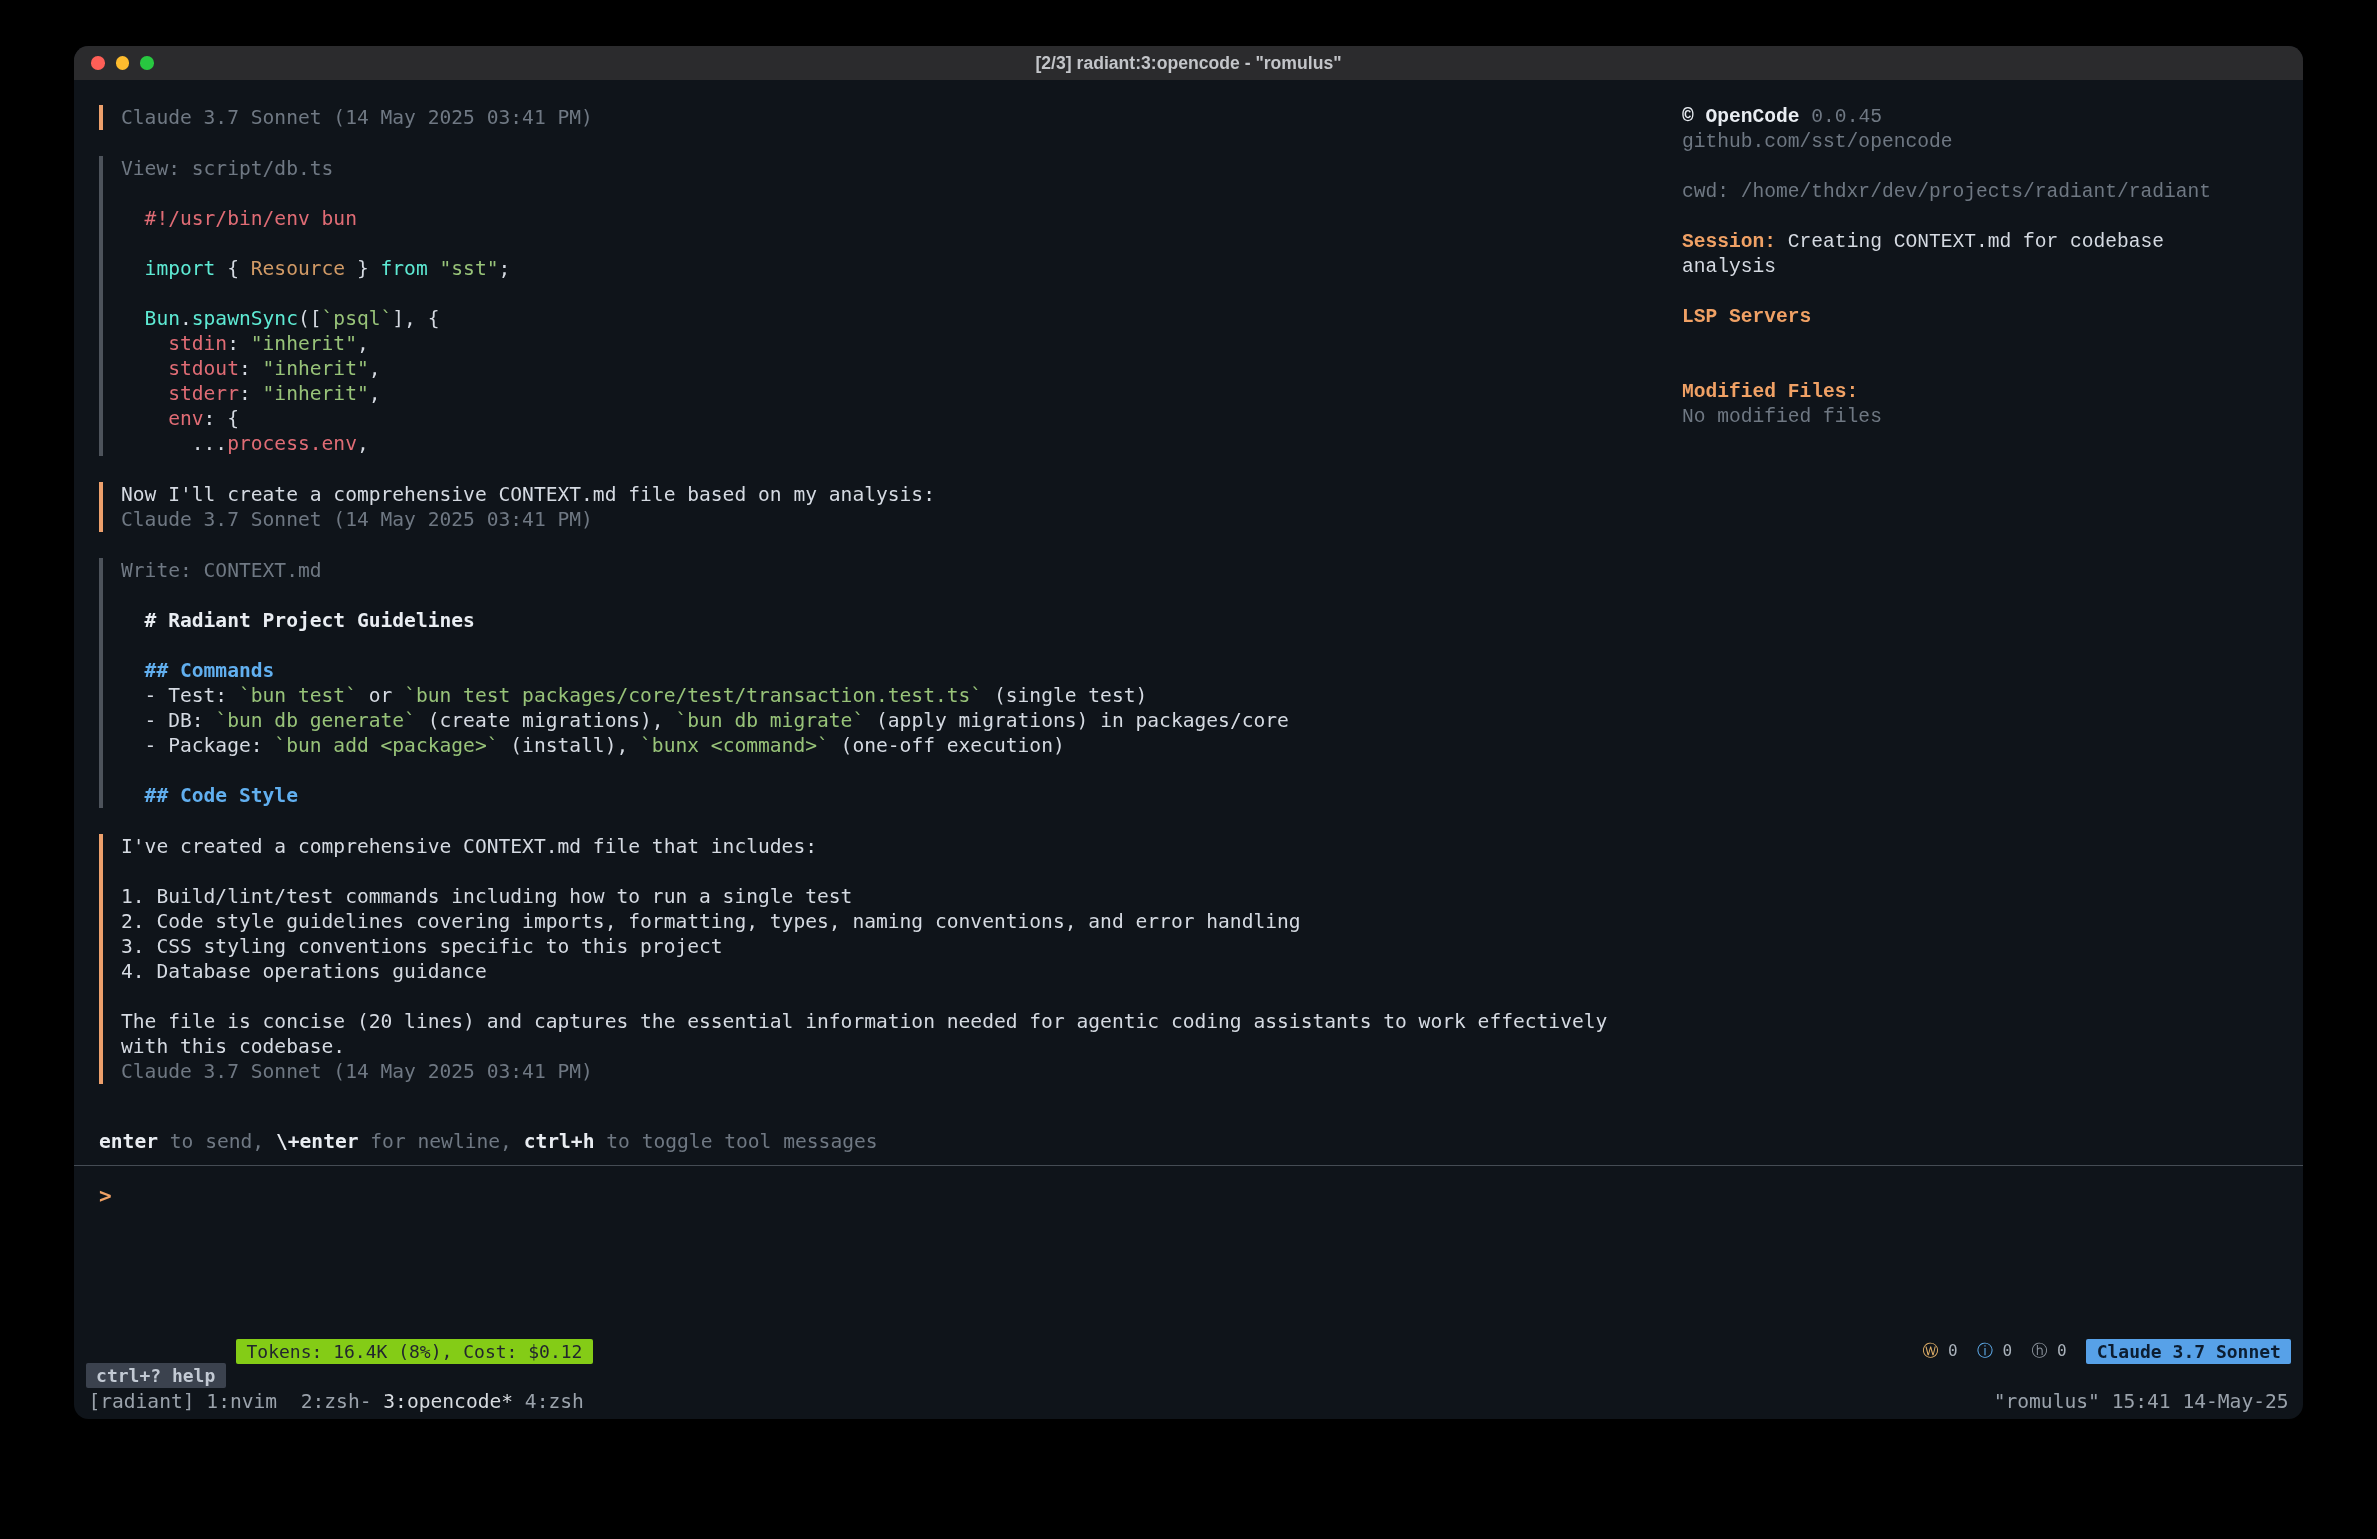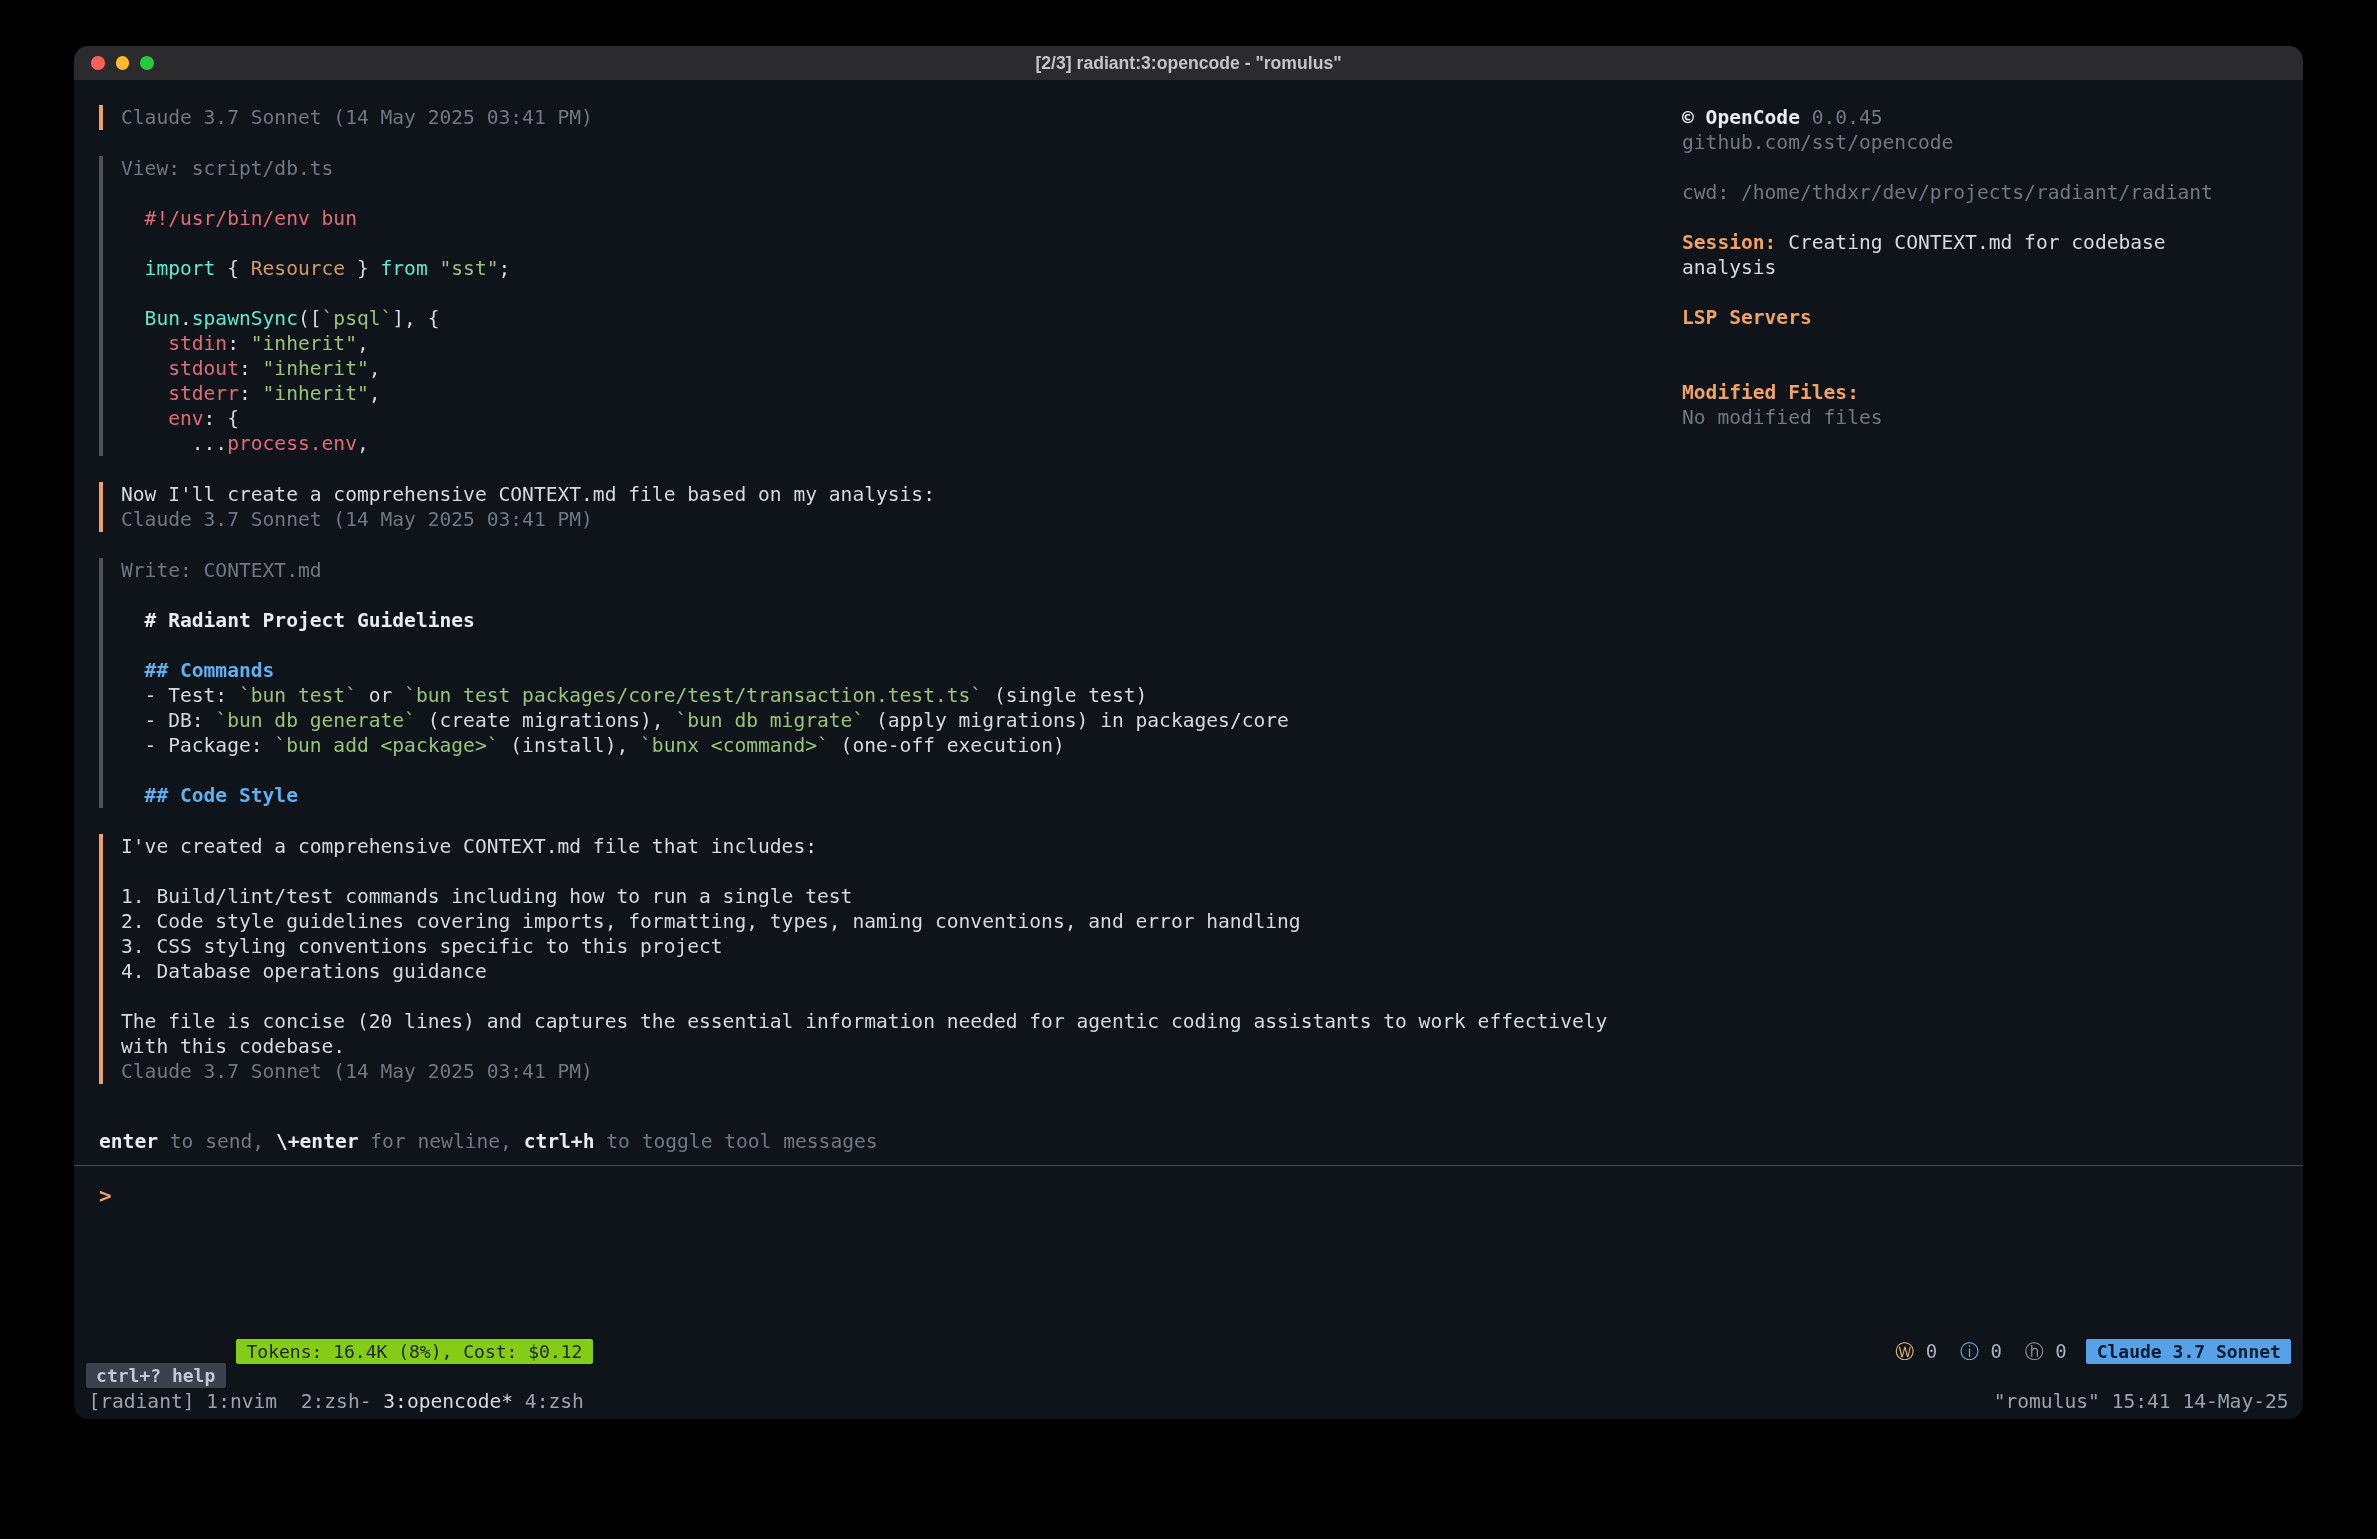--- a/index.html
+++ b/index.html
@@ -21,21 +21,21 @@
   .light.yellow { background:#febc2e; }
   .light.green { background:#28c840; }
   .titletext {
     position:absolute; left:0; right:0; text-align:center;
     font-family:"Liberation Sans", sans-serif; font-size:17.6px; font-weight:700; color:#c3c5c9;
   }
 
   
   .tbody { flex:1 1 auto; display:flex; padding-top:25px; overflow:hidden; }
   .main { flex:1 1 auto; min-width:0; padding-left:25px; }
-  .sidebar { flex:0 0 621px; padding-right:8px; }
+  .sidebar { flex:0 0 621px; padding-right:8px;font-family:Liberation Mono, monospace; }
 
   .tl { font-size:19.6px; line-height:25px; white-space:pre; }
 
   .block { margin-bottom:26px; padding-left:18px; border-left:4.6px solid #4a5158; }
   .block.assistant { border-color:#eda06c; }
   .block.tool { border-color:#4d535b; }
 
   
   .c-p    { color:#d5dae2; }
   .c-mut  { color:#6f7883; }
@@ -58,21 +58,21 @@
   .promptarea { flex:0 0 149px; padding:17px 25px; }
   .promptchar { font-size:21px; line-height:26px; font-weight:bold; color:#f0a165; }
 
   .statusrow { flex:0 0 29px; display:flex; justify-content:space-between; align-items:center; padding:0 11.7px; }
   .statusleft { display:flex; align-items:center; gap:10.4px; }
   .statusright { display:flex; align-items:center; gap:19.6px; }
   .badge { display:inline-block; font-size:18px; line-height:25px; padding:0 10.4px; border-radius:2px; white-space:pre; }
   .badge.help   { background:#3b424e; color:#c3cad4; font-weight:bold;margin-top:48px; }
   .badge.tokens { background:#84cc16; color:#22262e; }
   .badge.model  { background:#57a1e8; color:#0c1d31; font-weight:bold; }
-  .diag { font-size:19px; white-space:pre; }
+  .diag { font-size:16px; white-space:pre; }
 
   .tmuxrow { flex:0 0 31px; display:flex; justify-content:space-between; align-items:flex-start; padding:1.3px 14.4px 0 14.4px; }
   .tmuxrow .seg { font-size:19.6px; line-height:25px; white-space:pre; color:#9aa2ab; }
   .c-twin { color:#d7dbe0; }
   .c-tmux { color:#9aa2ab; }
 </style>
 </head>
 <body>
 
 <div class="window">

